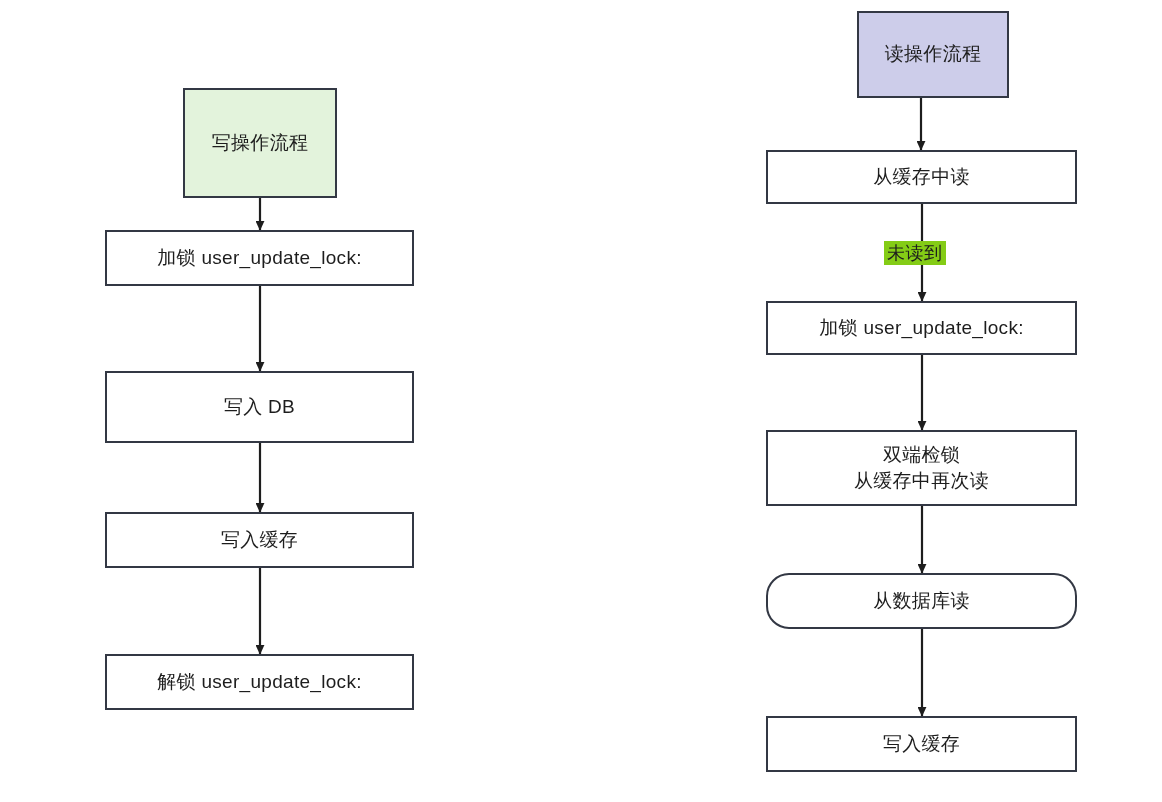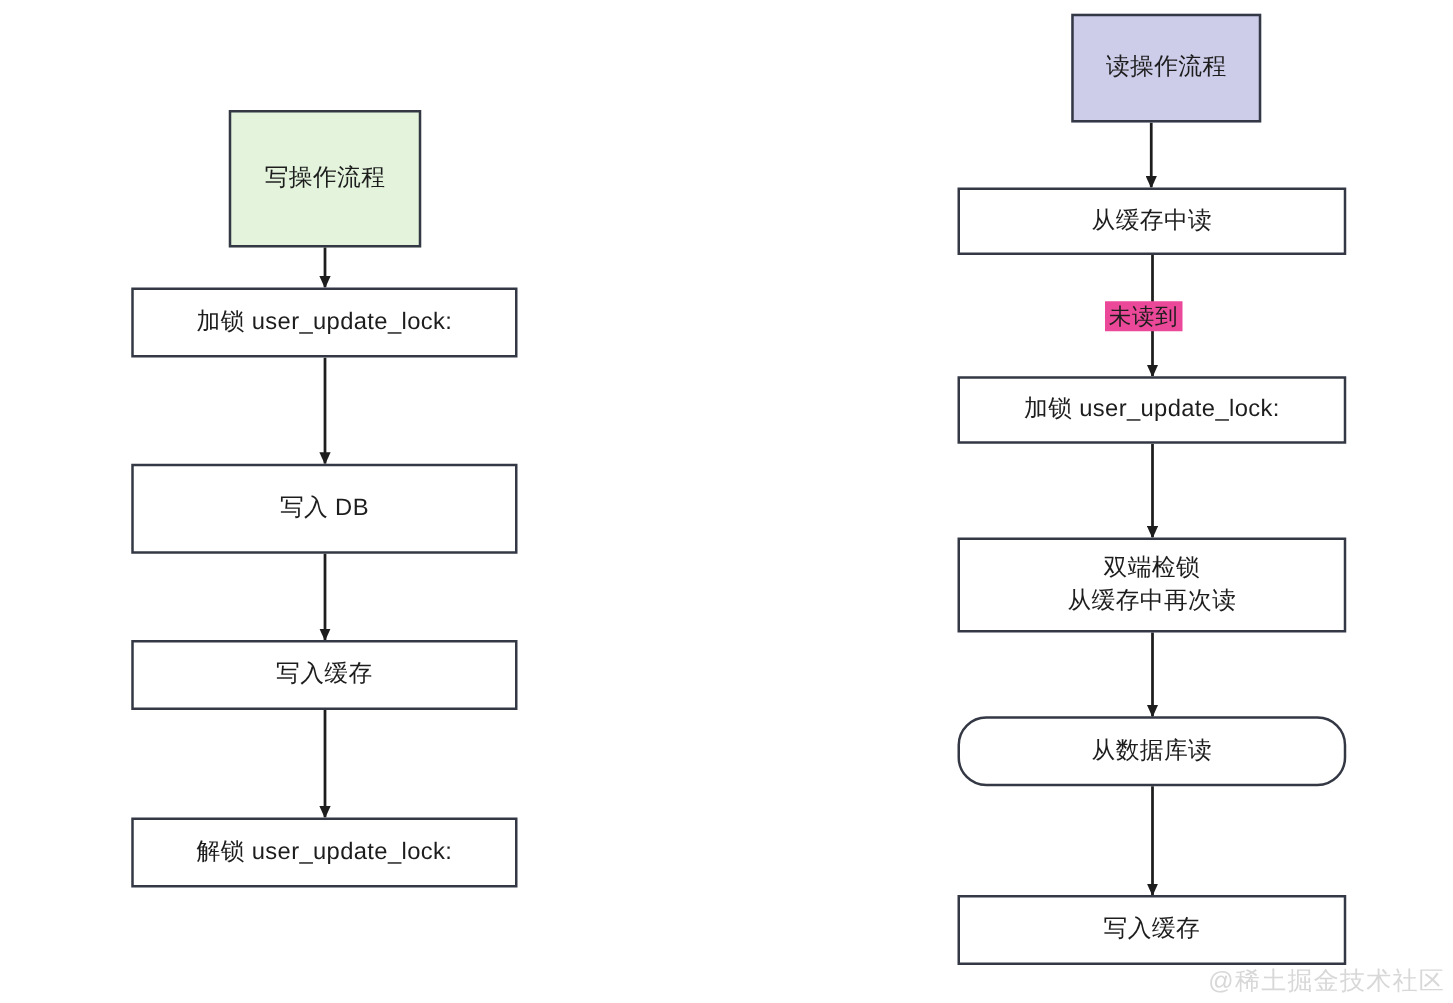--- a/index.html
+++ b/index.html
@@ -41,21 +41,21 @@
   }
   .node.start-read {
     background: #cdcdea;
   }
   .edge-label {
     position: absolute;
     font-size: 18px;
     color: #1d1d1d;
     letter-spacing: 0.5px;
     white-space: nowrap;
-    background: #ec4899;
+    background: #84cc16;
     padding: 0 3px;
     font-family: "Liberation Sans", "DejaVu Sans", sans-serif;
   }
   .watermark {
     position: absolute;
     right: 6px;
     bottom: 4px;
     font-size: 20px;
     color: #d8d8d8;
     letter-spacing: 1px;
@@ -105,14 +105,13 @@
       <div class="node" style="left: 766px; top: 301px; width: 311px; height: 54px;"><span>加锁 user_update_lock:</span></div>
       <div class="node" style="left: 766px; top: 430px; width: 311px; height: 76px;"><span>双端检锁
 从缓存中再次读</span></div>
       <div class="node" style="left: 766px; top: 573px; width: 311px; height: 56px; border-radius: 23px;"><span>从数据库读</span></div>
       <div class="node" style="left: 766px; top: 716px; width: 311px; height: 56px;"><span>写入缓存</span></div>
     </div>
   <div id="labels-layer">
       <div class="edge-label" style="left: 884px; top: 241px;">未读到</div>
     </div>
 
-  <div class="watermark">@稀土掘金技术社区</div>
 </div>
 
 </body></html>

